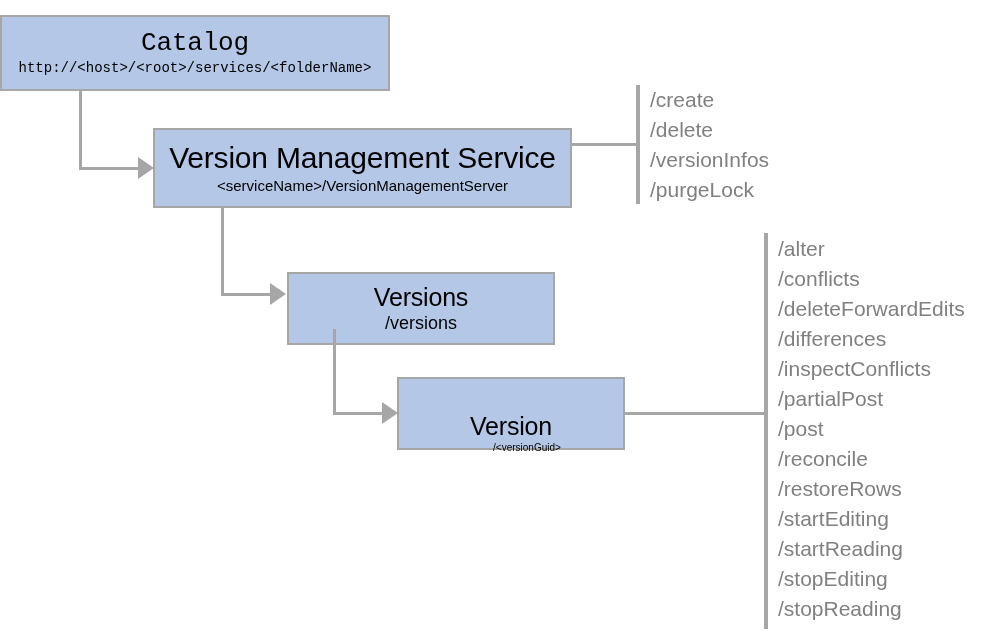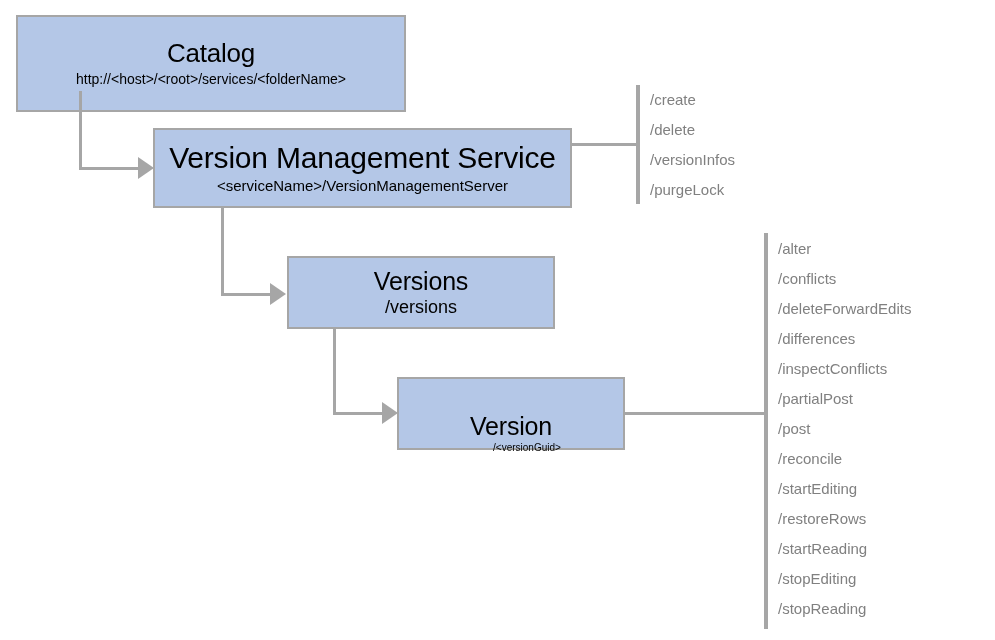--- a/index.html
+++ b/index.html
@@ -79,33 +79,33 @@
     background: #a6a6a6;
   }
   .op-list {
     position: absolute;
     list-style: none;
     margin: 0;
     padding: 0;
     color: #808080;
   }
   .op-item {
-    font-size: 15px;
+    font-size: 21px;
     line-height: 30px;
     white-space: nowrap;
     color: #808080;
   }
   #op-list-version .op-item { line-height: 30px; }
 </style>
 </head>
 <body>
 
 <div id="diagram-canvas">
 
-  <div class="node-box" id="node-catalog" style="left:16px; top:15px; width:390px; height:97px;">
+  <div class="node-box" id="node-catalog" style="left:0; top:15px; width:390px; height:76px;font-family:Liberation Mono, monospace;">
     <div class="node-title">Catalog</div>
     <div class="node-sub">http://&lt;host&gt;/&lt;root&gt;/services/&lt;folderName&gt;</div>
   </div>
 
   <div class="conn-v" style="left:79px; top:91px; height:79px;"></div>
   <div class="conn-h" style="left:79px; top:167px; width:63px;"></div>
   <div class="conn-arrow" style="left:138px; top:157px;"></div>
 
   <div class="node-box" id="node-vms" style="left:153px; top:128px; width:419px; height:80px;">
     <div class="node-title">Version Management Service</div>
@@ -119,21 +119,21 @@
     <li class="op-item">/create</li>
     <li class="op-item">/delete</li>
     <li class="op-item">/versionInfos</li>
     <li class="op-item">/purgeLock</li>
   </ul>
 
   <div class="conn-v" style="left:221px; top:208px; height:88px;"></div>
   <div class="conn-h" style="left:221px; top:293px; width:53px;"></div>
   <div class="conn-arrow" style="left:270px; top:283px;"></div>
 
-  <div class="node-box" id="node-versions" style="left:287px; top:256px; width:268px; height:73px;">
+  <div class="node-box" id="node-versions" style="left:287px; top:272px; width:268px; height:73px;">
     <div class="node-title">Versions</div>
     <div class="node-sub">/versions</div>
   </div>
 
   <div class="conn-v" style="left:333px; top:329px; height:86px;"></div>
   <div class="conn-h" style="left:333px; top:412px; width:53px;"></div>
   <div class="conn-arrow" style="left:382px; top:402px;"></div>
 
   <div class="node-box" id="node-version" style="left:397px; top:377px; width:228px; height:73px;">
     <div class="node-title">Version</div>
@@ -145,20 +145,20 @@
 
   <ul class="op-list" id="op-list-version" style="left:778px; top:234px;">
     <li class="op-item">/alter</li>
     <li class="op-item">/conflicts</li>
     <li class="op-item">/deleteForwardEdits</li>
     <li class="op-item">/differences</li>
     <li class="op-item">/inspectConflicts</li>
     <li class="op-item">/partialPost</li>
     <li class="op-item">/post</li>
     <li class="op-item">/reconcile</li>
+    <li class="op-item">/restoreRows</li>
     <li class="op-item">/startEditing</li>
-    <li class="op-item">/restoreRows</li>
     <li class="op-item">/startReading</li>
     <li class="op-item">/stopEditing</li>
     <li class="op-item">/stopReading</li>
   </ul>
 
 </div>
 
 </body></html>

